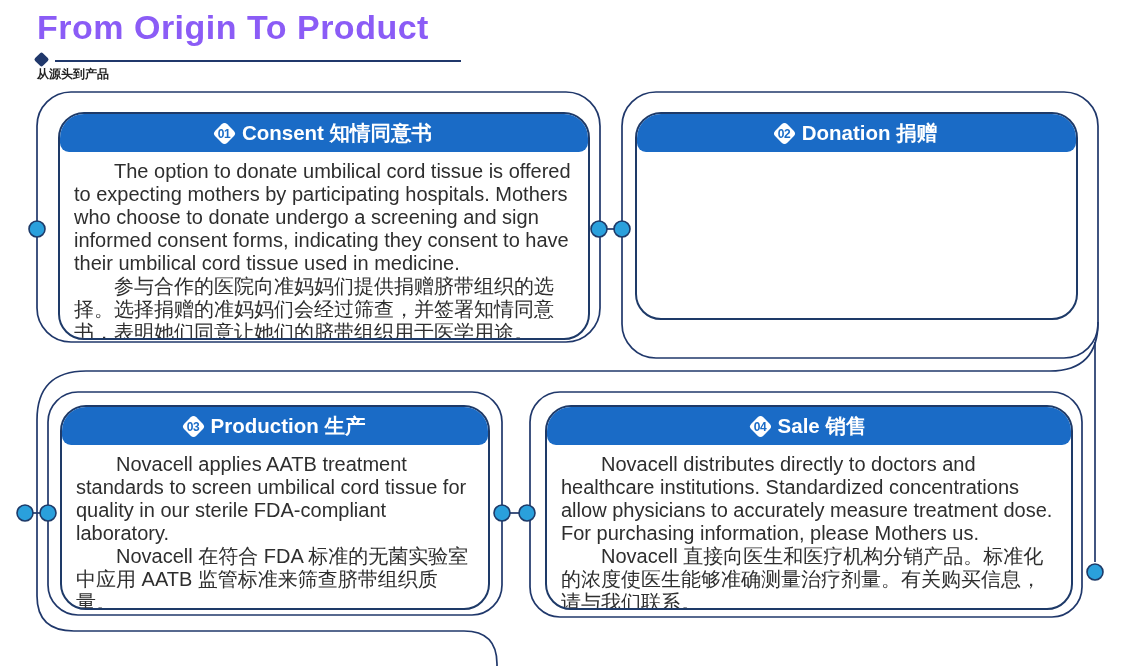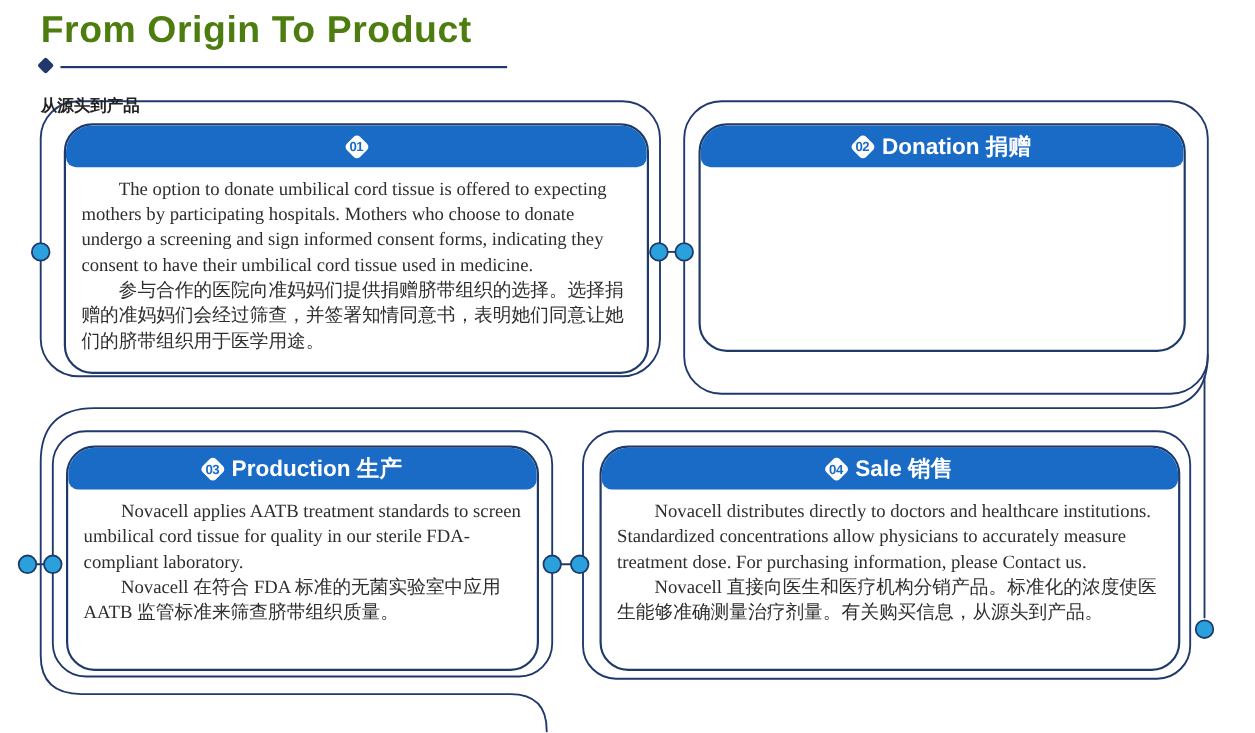--- a/index.html
+++ b/index.html
@@ -3,48 +3,48 @@
 <meta charset="utf-8">
 <style>
   html,body{margin:0;padding:0;background:#fff;}
   #stage{
     position:relative;width:1141px;height:666px;background:#ffffff;overflow:hidden;
     font-family:"Liberation Sans","DejaVu Sans",sans-serif;color:#2b2b2b;
   }
   
   .page-title{
     position:absolute;left:37px;top:8px;font-size:34px;font-weight:800;
-    color:#4d7c0f;letter-spacing:.5px;white-space:nowrap;
+    color:#8b5cf6;letter-spacing:.5px;white-space:nowrap;
   }
   .title-rule{position:absolute;left:55px;top:60px;width:406px;height:0;border-top:2px solid #20386b;}
   .title-diamond{
     position:absolute;left:36px;top:54px;width:11px;height:11px;background:#20386b;
     transform:rotate(45deg);border-radius:2px;
   }
-  .page-subtitle{position:absolute;left:37px;top:87px;font-size:15px;font-weight:700;color:#222;}
+  .page-subtitle{position:absolute;left:37px;top:66px;font-size:12px;font-weight:700;color:#222;}
   
   #flow{position:absolute;left:0;top:0;width:1141px;height:666px;z-index:0;}
   #flow .line{fill:none;stroke:#20386b;stroke-width:1.7;}
   #flow .dot{fill:#2aa0dc;stroke:#1e3a68;stroke-width:1.6;}
   
   .card{
     position:absolute;background:#fff;border:2.5px solid #1e3a68;border-radius:26px;
     overflow:hidden;z-index:1;box-sizing:border-box;
   }
   .card-header{
     height:38px;background:#1a6bc6;border-radius:0 0 9px 9px;
     display:flex;align-items:center;justify-content:center;gap:9px;
     color:#fff;font-weight:700;font-size:20.5px;
   }
   .badge{
     width:17px;height:17px;background:#fff;border-radius:4px;transform:rotate(45deg);
     display:flex;align-items:center;justify-content:center;flex:0 0 auto;
   }
   .badge span{transform:rotate(-45deg);color:#1a6bc6;font-size:12px;font-weight:800;letter-spacing:-.5px;}
-  .card-body{padding:8px 13px 0 14px;font-size:17px;line-height:23px;color:#2e2e2e;font-family:Liberation Serif, serif;}
+  .card-body{padding:8px 13px 0 14px;font-size:20px;line-height:23px;color:#2e2e2e;}
   .card-body p{margin:0;text-indent:2em;}
   #card1{left:58px;top:112px;width:532px;height:228px;}
   #card2{left:635px;top:112px;width:443px;height:208px;}
   #card3{left:60px;top:405px;width:430px;height:205px;}
   #card4{left:545px;top:405px;width:528px;height:205px;}
 </style>
 </head>
 <body>
 
 <div id="stage">
@@ -77,20 +77,21 @@
   <div class="page-title">From Origin To Product</div>
   <div class="title-diamond"></div>
   <div class="title-rule"></div>
   <div class="page-subtitle">从源头到产品</div>
 
   <div class="card" id="card1">
     <div class="card-header">
       <span class="badge">
           <span>01</span>
         </span>
+      <span>Consent 知情同意书</span>
     </div>
     <div class="card-body">
       <p>The option to donate umbilical cord tissue is offered to expecting mothers by  participating hospitals. Mothers who choose to donate undergo a screening and sign informed consent forms, indicating they consent to have their umbilical cord tissue used in medicine.</p>
       <p>参与合作的医院向准妈妈们提供捐赠脐带组织的选择。选择捐赠的准妈妈们会经过筛查，并签署知情同意书，表明她们同意让她们的脐带组织用于医学用途。</p>
     </div>
   </div>
 
   <div class="card" id="card2">
     <div class="card-header">
       <span class="badge">
@@ -116,18 +117,18 @@
   </div>
 
   <div class="card" id="card4">
     <div class="card-header">
       <span class="badge">
           <span>04</span>
         </span>
       <span>Sale 销售</span>
     </div>
     <div class="card-body">
-      <p>Novacell distributes directly to doctors and healthcare institutions. Standardized concentrations allow physicians to accurately measure treatment dose. For purchasing information, please Contact us.</p>
-      <p>Novacell 直接向医生和医疗机构分销产品。标准化的浓度使医生能够准确测量治疗剂量。有关购买信息，从源头到产品。</p>
+      <p>Novacell distributes directly to doctors and healthcare institutions. Standardized concentrations allow physicians to accurately measure treatment dose. For purchasing information, please Mothers us.</p>
+      <p>Novacell 直接向医生和医疗机构分销产品。标准化的浓度使医生能够准确测量治疗剂量。有关购买信息，请与我们联系。</p>
     </div>
   </div>
 
 </div>
 
 </body></html>

